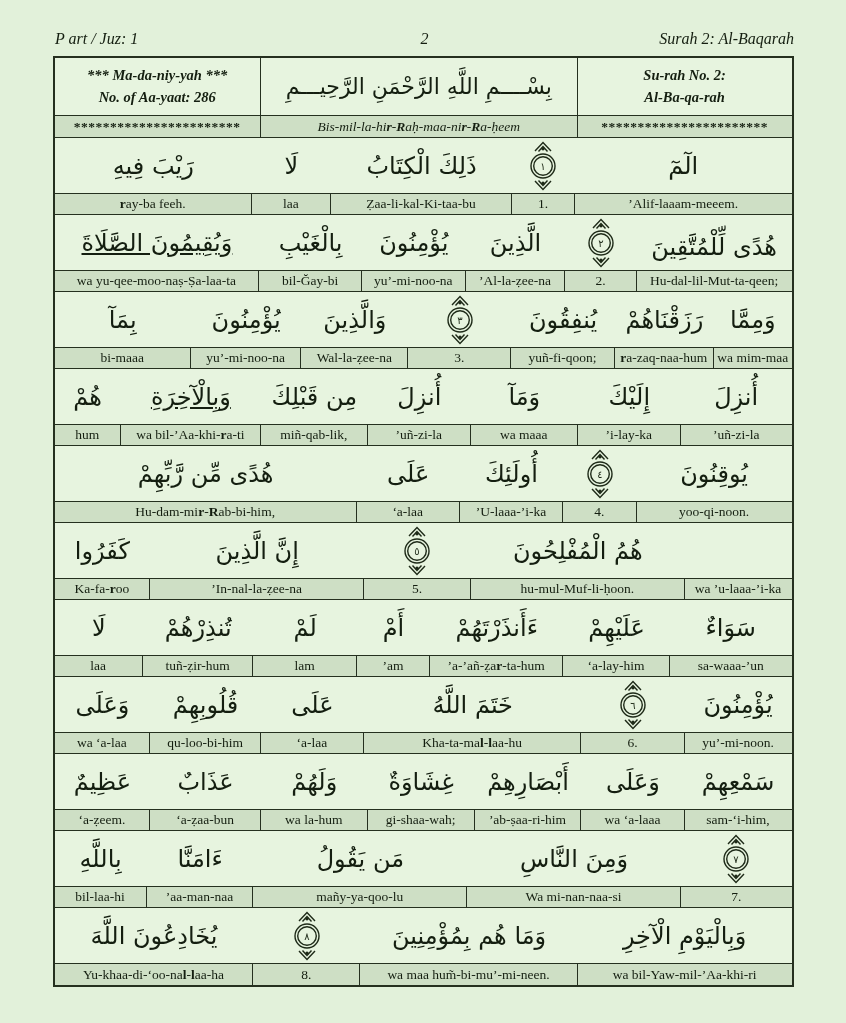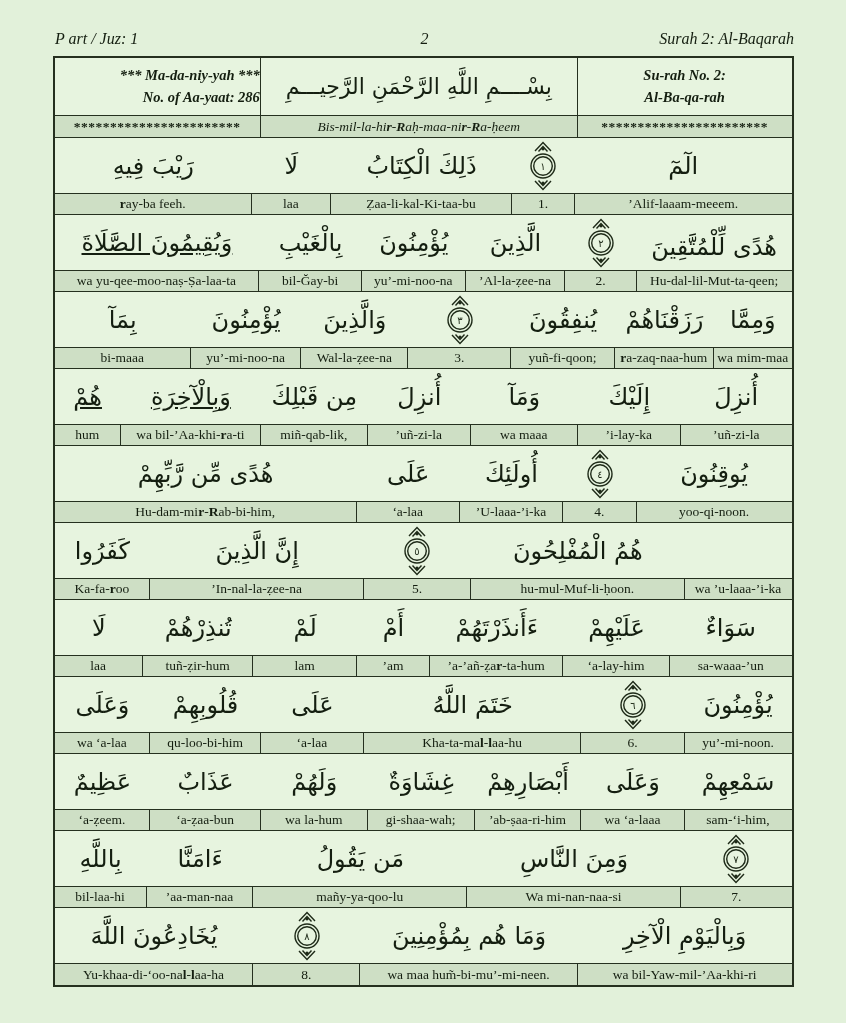--- a/index.html
+++ b/index.html
@@ -29,21 +29,21 @@
   }
   .vrow { display: flex; width: 100%; }
 
   
   .info-row { height: 57px; }
   .info-cell {
     display: flex; flex-direction: column; justify-content: center;
     text-align: center; font-weight: bold; font-style: italic;
     font-size: 14.5px; line-height: 1.5;
   }
-  .c-left  { width: 28%; border-right: 1.5px solid #25301f; align-items: flex-end; }
+  .c-left  { width: 28%; border-right: 1.5px solid #25301f; }
   .c-mid   { width: 43%; border-right: 1.5px solid #25301f; }
   .c-right { width: 29%; }
   .bismillah-ar {
     font-family: "DejaVu Sans", sans-serif;
     font-style: normal; font-weight: normal;
     font-size: 22px; direction: rtl; line-height: 57px;
   }
 
   
   .stars-row {
@@ -210,21 +210,21 @@
           <div class="tr-cell" style="width: 15%;">yu’-mi-noo-na</div>
           <div class="tr-cell" style="width: 14.5%;">Wal-la-ẓee-na</div>
           <div class="tr-cell" style="width: 14%;">3.</div>
           <div class="tr-cell" style="width: 14%;">yuñ-fi-qoon;</div>
           <div class="tr-cell" style="width: 13.5%;"><b>r</b>a-zaq-naa-hum</div>
           <div class="tr-cell" style="width: 10.5%;">wa mim-maa</div>
         </div>
       </div>
       <div class="verse">
         <div class="arabic-band">
-          <div class="word" style="width: 9%; text-decoration: underline;">هُمْ</div>
+          <div class="word" style="width: 9%;">هُمْ</div>
           <div class="word" style="width: 19%; text-decoration: underline;">وَبِالْآخِرَةِ</div>
           <div class="word" style="width: 14.5%;">مِن قَبْلِكَ</div>
           <div class="word" style="width: 14%;">أُنزِلَ</div>
           <div class="word" style="width: 14.5%;">وَمَآ</div>
           <div class="word" style="width: 14%;">إِلَيْكَ</div>
           <div class="word" style="width: 15%;">أُنزِلَ</div>
         </div>
         <div class="tr-band">
           <div class="tr-cell" style="width: 9%;">hum</div>
           <div class="tr-cell" style="width: 19%;">wa bil-’Aa-khi-<b>r</b>a-ti</div>

